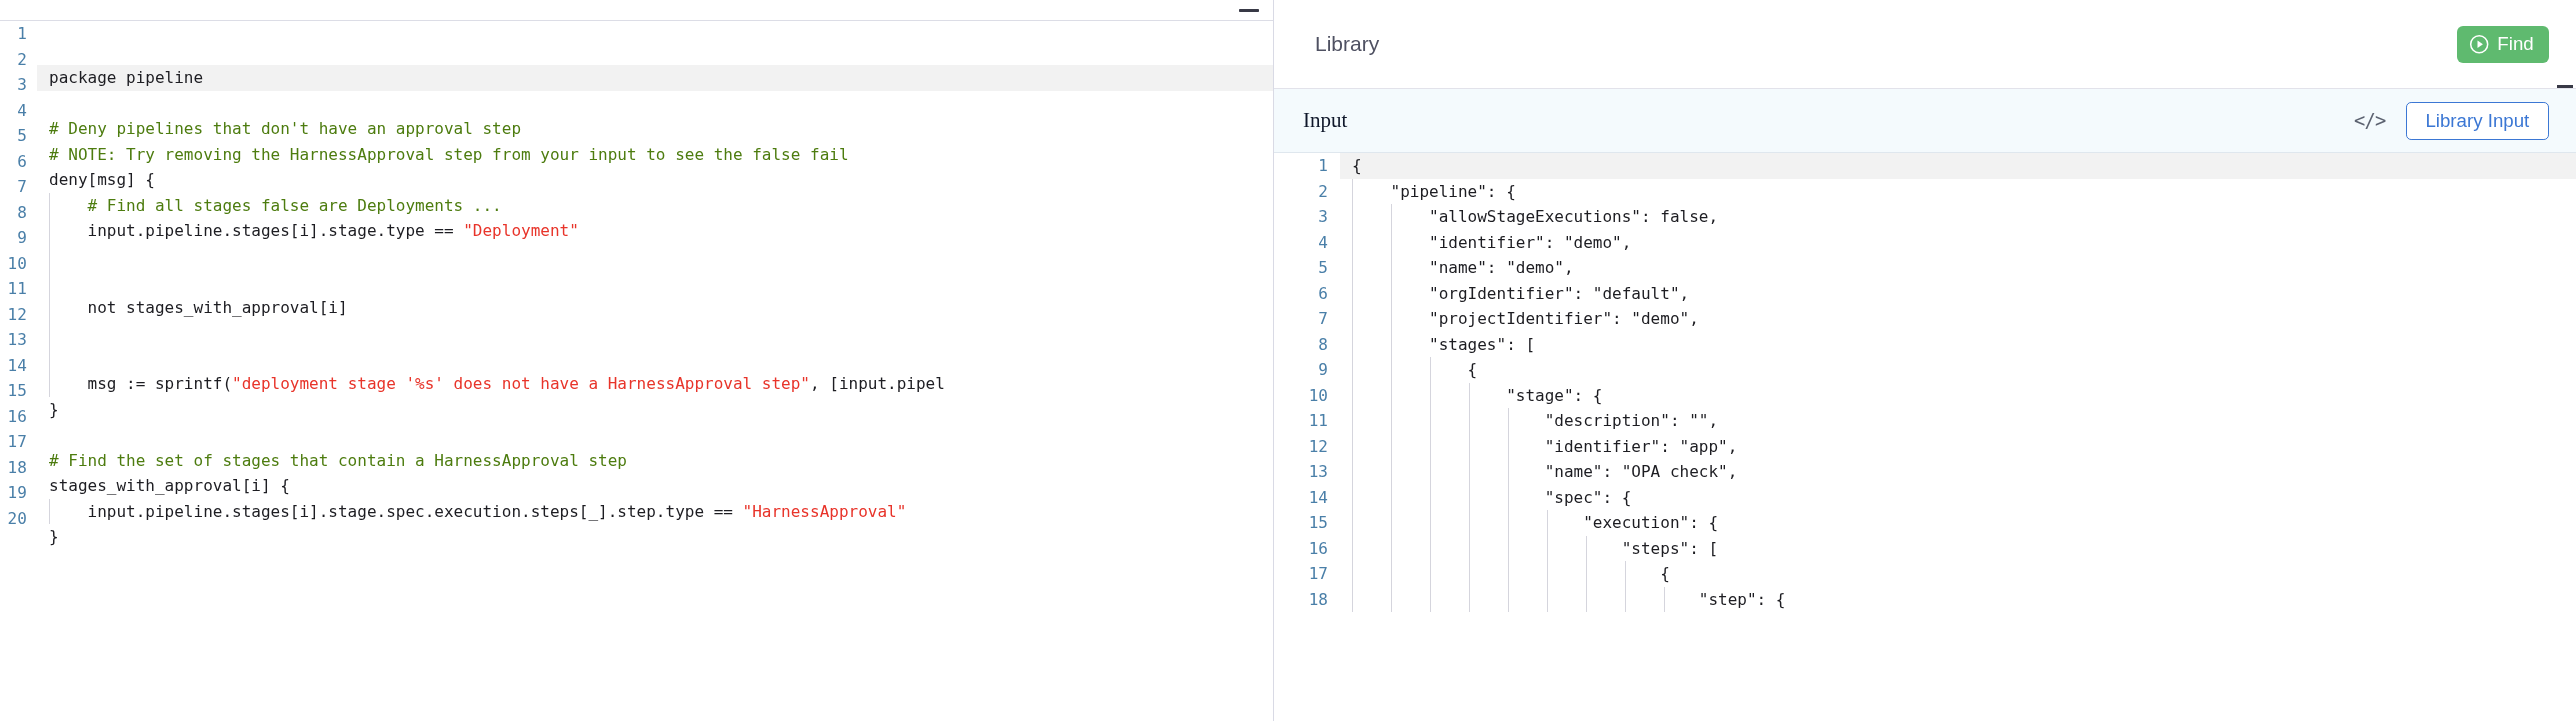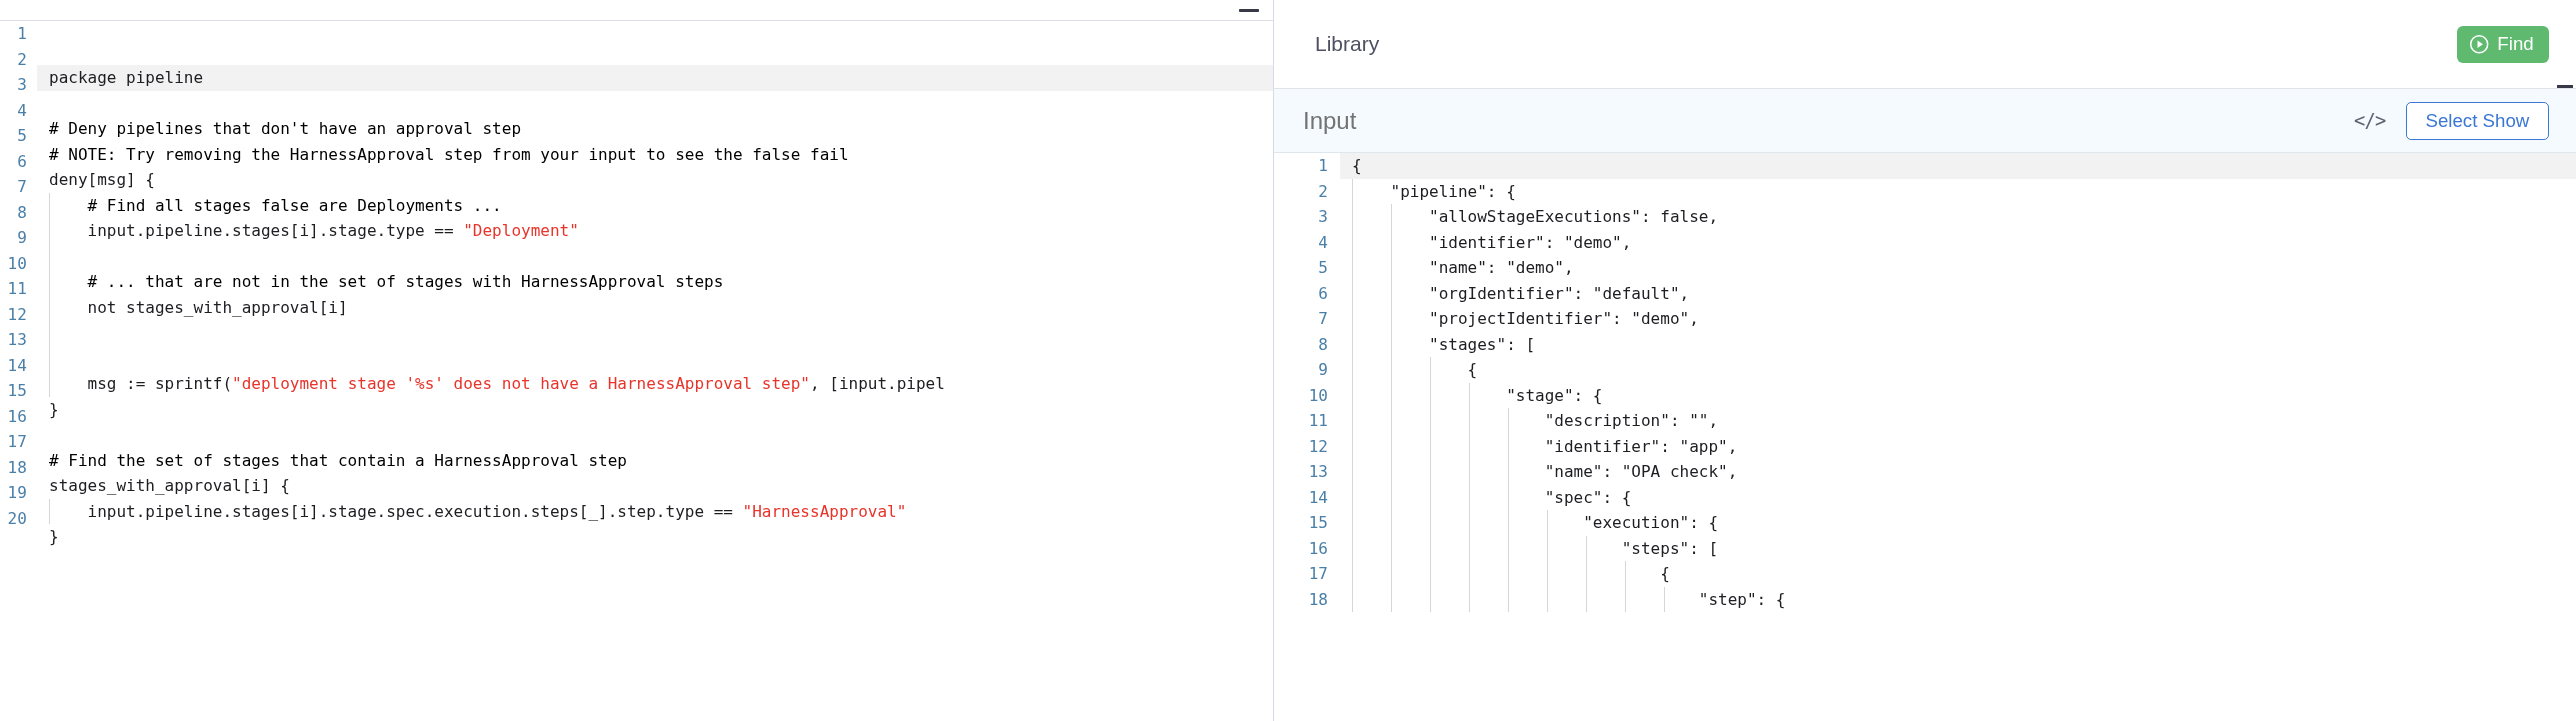--- a/index.html
+++ b/index.html
@@ -96,21 +96,21 @@
   }
 
   .indent-guide {
     position: absolute;
     top: 0;
     bottom: 0;
     width: 0.8px;
     background: #d5d5dd;
   }
 
-  .tok-comment { color: #000000; text-align: center; }
+  .tok-comment { color: #4d7c0f; text-align: center; }
   .tok-string  { color: #e8342a; }
   .tok-plain   { color: #1d1d22; }
 
   
   .terminal-pane {
     position: relative;
     width: 1302px;
     height: 722px;
     background: #ffffff;
     box-sizing: border-box;
@@ -191,22 +191,23 @@
     height: 64px;
     flex: 0 0 auto;
     background: #f4fafd;
     border-bottom: 0.8px solid #dfe7ee;
     display: flex;
     align-items: center;
     padding: 0 27px 0 29px;
     box-sizing: border-box;
   }
   .input-title {
-    font-size: 24px;
-    color: #737373;
+    font-size: 21px;
+    color: #0f172a;
+    font-family: Liberation Serif, serif;
   }
   .input-bar-spacer { flex: 1 1 auto; }
 
   .code-toggle-icon {
     font-family: "DejaVu Sans Mono", monospace;
     font-size: 18.7px;
     color: #5c6270;
     margin-right: 20.4px;
     cursor: pointer;
     letter-spacing: -0.8px;
@@ -295,21 +296,21 @@
 
     <div class="code-area" id="code-area">
         <div class="code-row active-line"><div class="gutter-num">1</div><div class="code-text-wrap"><span class="tok-plain">package pipeline</span></div></div>
         <div class="code-row"><div class="gutter-num">2</div><div class="code-text-wrap"></div></div>
         <div class="code-row"><div class="gutter-num">3</div><div class="code-text-wrap"><span class="tok-comment"># Deny pipelines that don't have an approval step</span></div></div>
         <div class="code-row"><div class="gutter-num">4</div><div class="code-text-wrap"><span class="tok-comment"># NOTE: Try removing the HarnessApproval step from your input to see the false fail</span></div></div>
         <div class="code-row"><div class="gutter-num">5</div><div class="code-text-wrap"><span class="tok-plain">deny[msg] {</span></div></div>
         <div class="code-row"><div class="gutter-num">6</div><div class="code-text-wrap"><div class="indent-guide" style="left: 12px;"></div><span class="tok-comment">    # Find all stages false are Deployments ...</span></div></div>
         <div class="code-row"><div class="gutter-num">7</div><div class="code-text-wrap"><div class="indent-guide" style="left: 12px;"></div><span class="tok-plain">    input.pipeline.stages[i].stage.type == </span><span class="tok-string">"Deployment"</span></div></div>
         <div class="code-row"><div class="gutter-num">8</div><div class="code-text-wrap"><div class="indent-guide" style="left: 12px;"></div></div></div>
-        <div class="code-row"><div class="gutter-num">9</div><div class="code-text-wrap"><div class="indent-guide" style="left: 12px;"></div><span class="tok-comment">    # ... that are not in the set of stages with HarnessApproval steps</span></div></div>
+        <div class="code-row"><div class="gutter-num">9</div><div class="code-text-wrap"><div class="indent-guide" style="left: 12px;"></div></div></div>
         <div class="code-row"><div class="gutter-num">10</div><div class="code-text-wrap"><div class="indent-guide" style="left: 12px;"></div><span class="tok-plain">    not stages_with_approval[i]</span></div></div>
         <div class="code-row"><div class="gutter-num">11</div><div class="code-text-wrap"><div class="indent-guide" style="left: 12px;"></div></div></div>
         <div class="code-row"><div class="gutter-num">12</div><div class="code-text-wrap"><div class="indent-guide" style="left: 12px;"></div></div></div>
         <div class="code-row"><div class="gutter-num">13</div><div class="code-text-wrap"><div class="indent-guide" style="left: 12px;"></div><span class="tok-plain">    msg := sprintf(</span><span class="tok-string">"deployment stage '%s' does not have a HarnessApproval step"</span><span class="tok-plain">, [input.pipel</span></div></div>
         <div class="code-row"><div class="gutter-num">14</div><div class="code-text-wrap"><span class="tok-plain">}</span></div></div>
         <div class="code-row"><div class="gutter-num">15</div><div class="code-text-wrap"></div></div>
         <div class="code-row"><div class="gutter-num">16</div><div class="code-text-wrap"><span class="tok-comment"># Find the set of stages that contain a HarnessApproval step</span></div></div>
         <div class="code-row"><div class="gutter-num">17</div><div class="code-text-wrap"><span class="tok-plain">stages_with_approval[i] {</span></div></div>
         <div class="code-row"><div class="gutter-num">18</div><div class="code-text-wrap"><div class="indent-guide" style="left: 12px;"></div><span class="tok-plain">    input.pipeline.stages[i].stage.spec.execution.steps[_].step.type == </span><span class="tok-string">"HarnessApproval"</span></div></div>
         <div class="code-row"><div class="gutter-num">19</div><div class="code-text-wrap"><span class="tok-plain">}</span></div></div>
@@ -333,21 +334,21 @@
           <path d="M10 7.6 L16.4 12 L10 16.4 Z" fill="#ffffff"></path>
         </svg>
         <span>Find</span>
       </button>
     </div>
 
     <div class="input-bar">
       <span class="input-title">Input</span>
       <div class="input-bar-spacer"></div>
       <span class="code-toggle-icon">&lt;/&gt;</span>
-      <button class="select-input-button">Select Show</button>
+      <button class="select-input-button">Library Input</button>
     </div>
 
     <div class="json-area" id="json-area">
       <div class="json-scrollbar-top"></div>
     <div class="json-row active-line"><div class="json-gutter">1</div><div class="json-text-wrap"><span class="tok-plain">{</span></div></div>
         <div class="json-row"><div class="json-gutter">2</div><div class="json-text-wrap"><div class="indent-guide" style="left: 12px;"></div><span class="tok-plain">    "pipeline": {</span></div></div>
         <div class="json-row"><div class="json-gutter">3</div><div class="json-text-wrap"><div class="indent-guide" style="left: 12px;"></div><div class="indent-guide" style="left: 51px;"></div><span class="tok-plain">        "allowStageExecutions": false,</span></div></div>
         <div class="json-row"><div class="json-gutter">4</div><div class="json-text-wrap"><div class="indent-guide" style="left: 12px;"></div><div class="indent-guide" style="left: 51px;"></div><span class="tok-plain">        "identifier": "demo",</span></div></div>
         <div class="json-row"><div class="json-gutter">5</div><div class="json-text-wrap"><div class="indent-guide" style="left: 12px;"></div><div class="indent-guide" style="left: 51px;"></div><span class="tok-plain">        "name": "demo",</span></div></div>
         <div class="json-row"><div class="json-gutter">6</div><div class="json-text-wrap"><div class="indent-guide" style="left: 12px;"></div><div class="indent-guide" style="left: 51px;"></div><span class="tok-plain">        "orgIdentifier": "default",</span></div></div>

